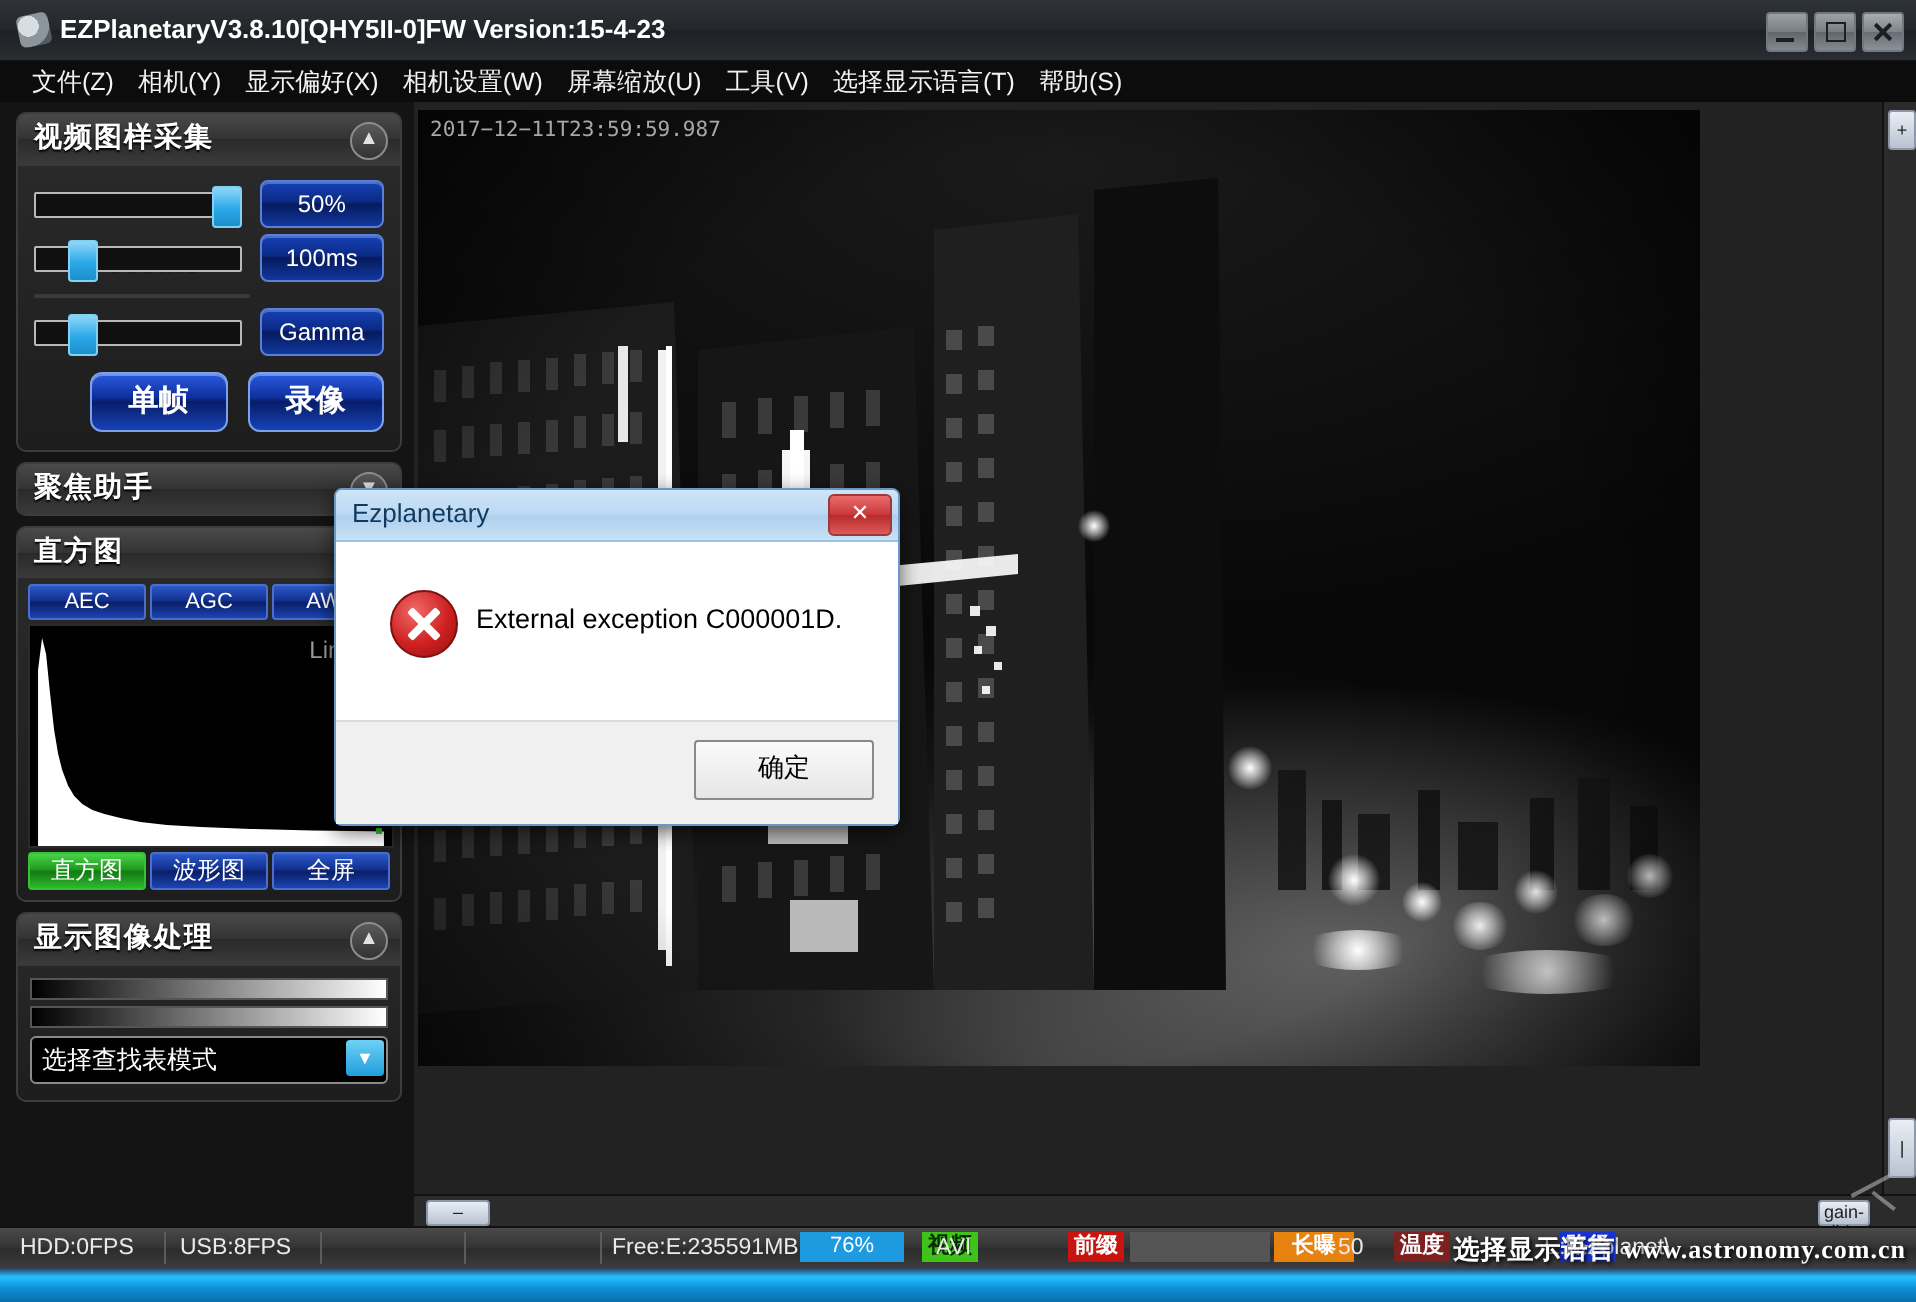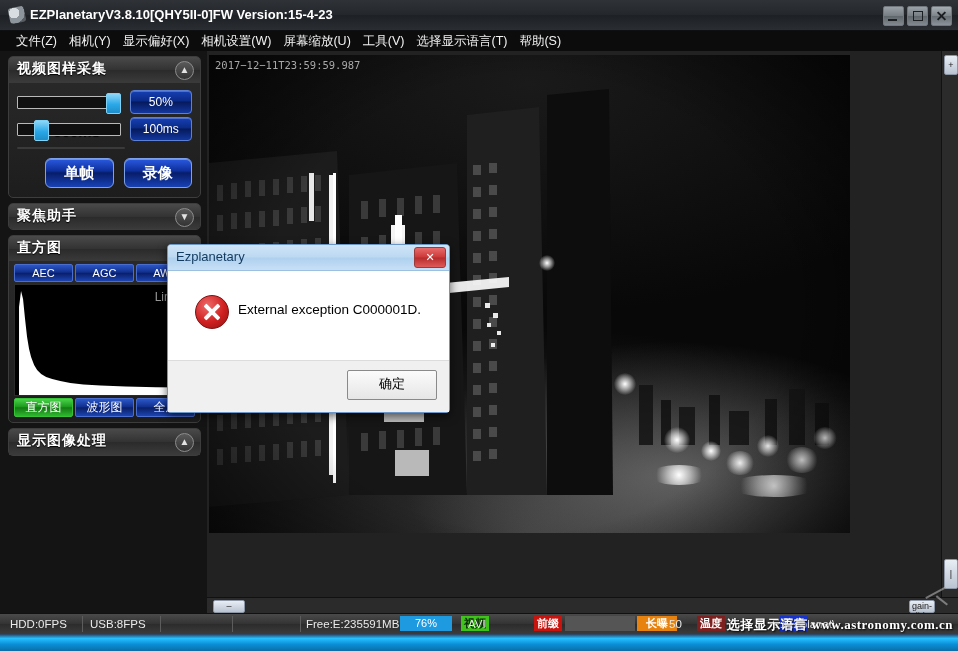--- a/index.html
+++ b/index.html
@@ -323,20 +323,26 @@
 
         <div class="srow">
           <div class="slider">
             <div class="thumb" style="left:16px"></div>
           </div>
           <div class="bluebtn">100ms</div>
         </div>
 
         <div class="divline"></div>
 
+        <div class="srow">
+          <div class="slider">
+            <div class="thumb" style="left:16px"></div>
+          </div>
+          <div class="bluebtn">Gamma</div>
+        </div>
 
         <div class="bigrow">
           <div class="bigbtn">单帧</div>
           <div class="bigbtn">录像</div>
         </div>
       </div>
     </div>
 
     <div class="group">
       <div class="group-head" style="border-bottom:none;border-radius:4px;">
@@ -368,20 +374,28 @@
           <div class="hb">波形图</div>
           <div class="hb">全屏</div>
         </div>
       </div>
     </div>
 
     <div class="group">
       <div class="group-head">
         <div class="group-title">显示图像处理</div>
         <div class="chev">▲</div>
+      </div>
+      <div class="group-body" style="padding:6px 6px 8px 6px;">
+        <div class="gradbar"></div>
+        <div class="gradbar"></div>
+        <div class="combo">
+          <div class="combo-text">选择查找表模式</div>
+          <div class="combo-arrow">▼</div>
+        </div>
       </div>
     </div>
   </div>
 
   <div class="viewport">
 
     <div class="video">
       <div class="sky"></div>
 
       <svg width="641" height="478" style="position:absolute;left:0;top:0;">

